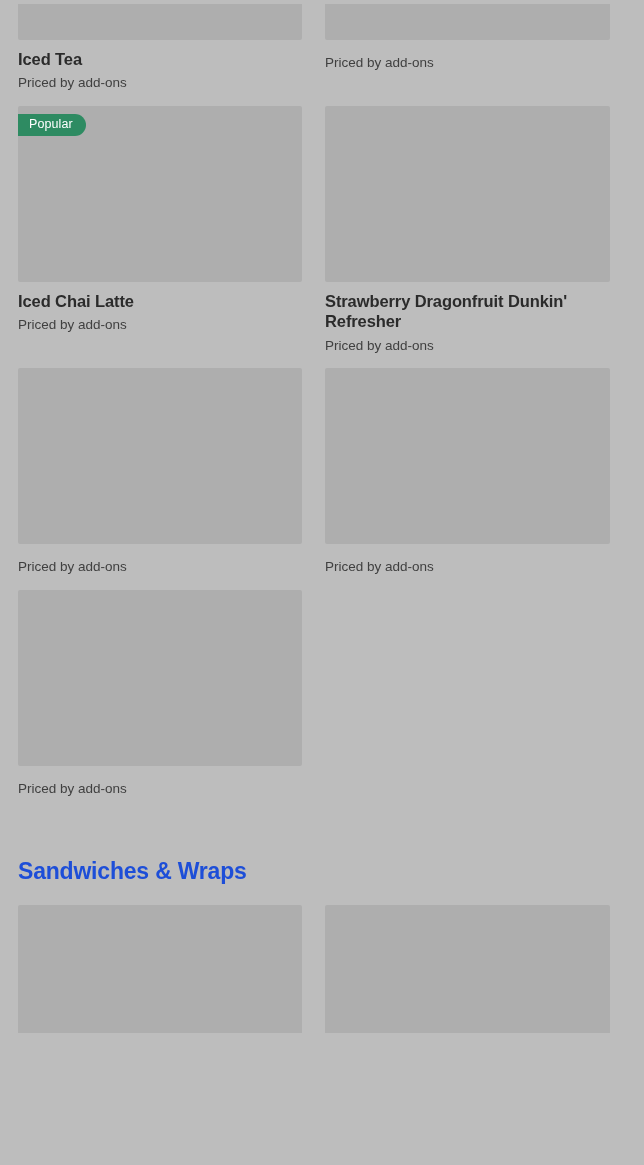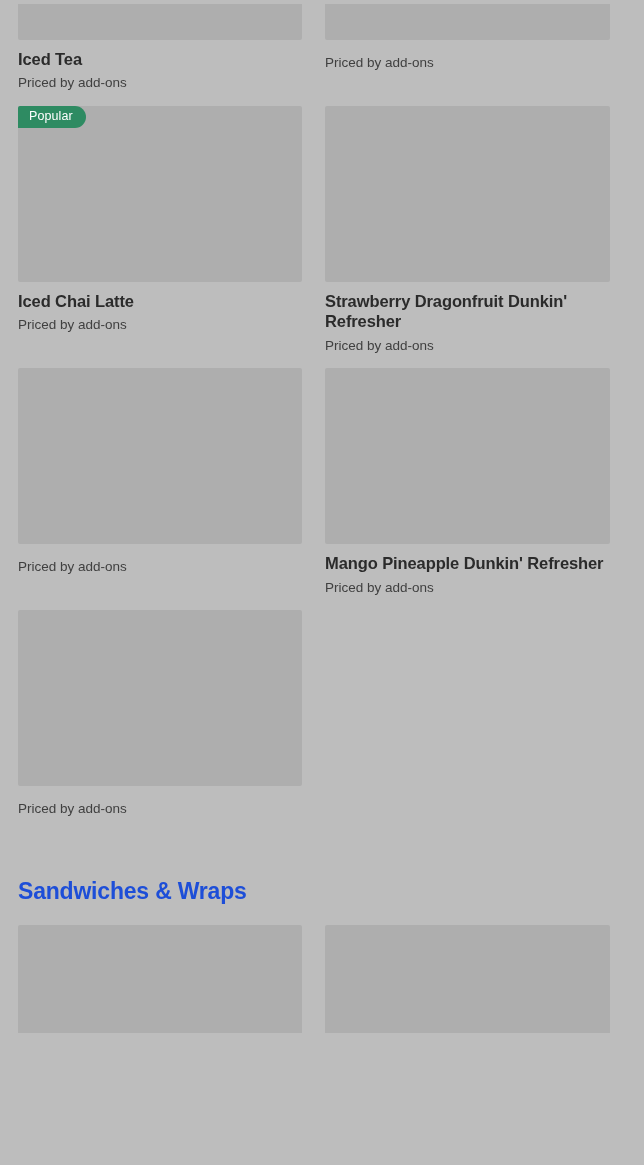--- a/index.html
+++ b/index.html
@@ -50,21 +50,21 @@
   }
 
   
   .row-clipped .card-media {
     height: 36px;
     border-radius: 0 0 2px 2px;
   }
 
   .badge {
     position: absolute;
-    top: 0;
+    top: 8px;
     left: 0;
     display: inline-block;
     padding: 4px 13px 5px 11px;
     background: #2e8b62;
     color: #ffffff;
     font-size: 12.5px;
     line-height: 1;
     font-weight: 400;
     letter-spacing: 0.1px;
     border-radius: 0 12px 12px 0;
@@ -137,21 +137,20 @@
       </div>
       <div class="product-card">
         <div class="card-media"></div>
         <div class="card-body">
           <div class="card-price">Priced by add-ons</div>
         </div>
       </div>
       <div class="product-card">
         <div class="card-media"></div>
         <div class="card-body">
-          <div class="card-title">Mango Pineapple Dunkin' Refresher</div>
           <div class="card-price">Priced by add-ons</div>
         </div>
       </div>
       <div class="product-card">
         <div class="card-media"></div>
         <div class="card-body">
           <div class="card-price">Priced by add-ons</div>
         </div>
       </div>
       <h2 class="section-heading">Sandwiches &amp; Wraps</h2>

